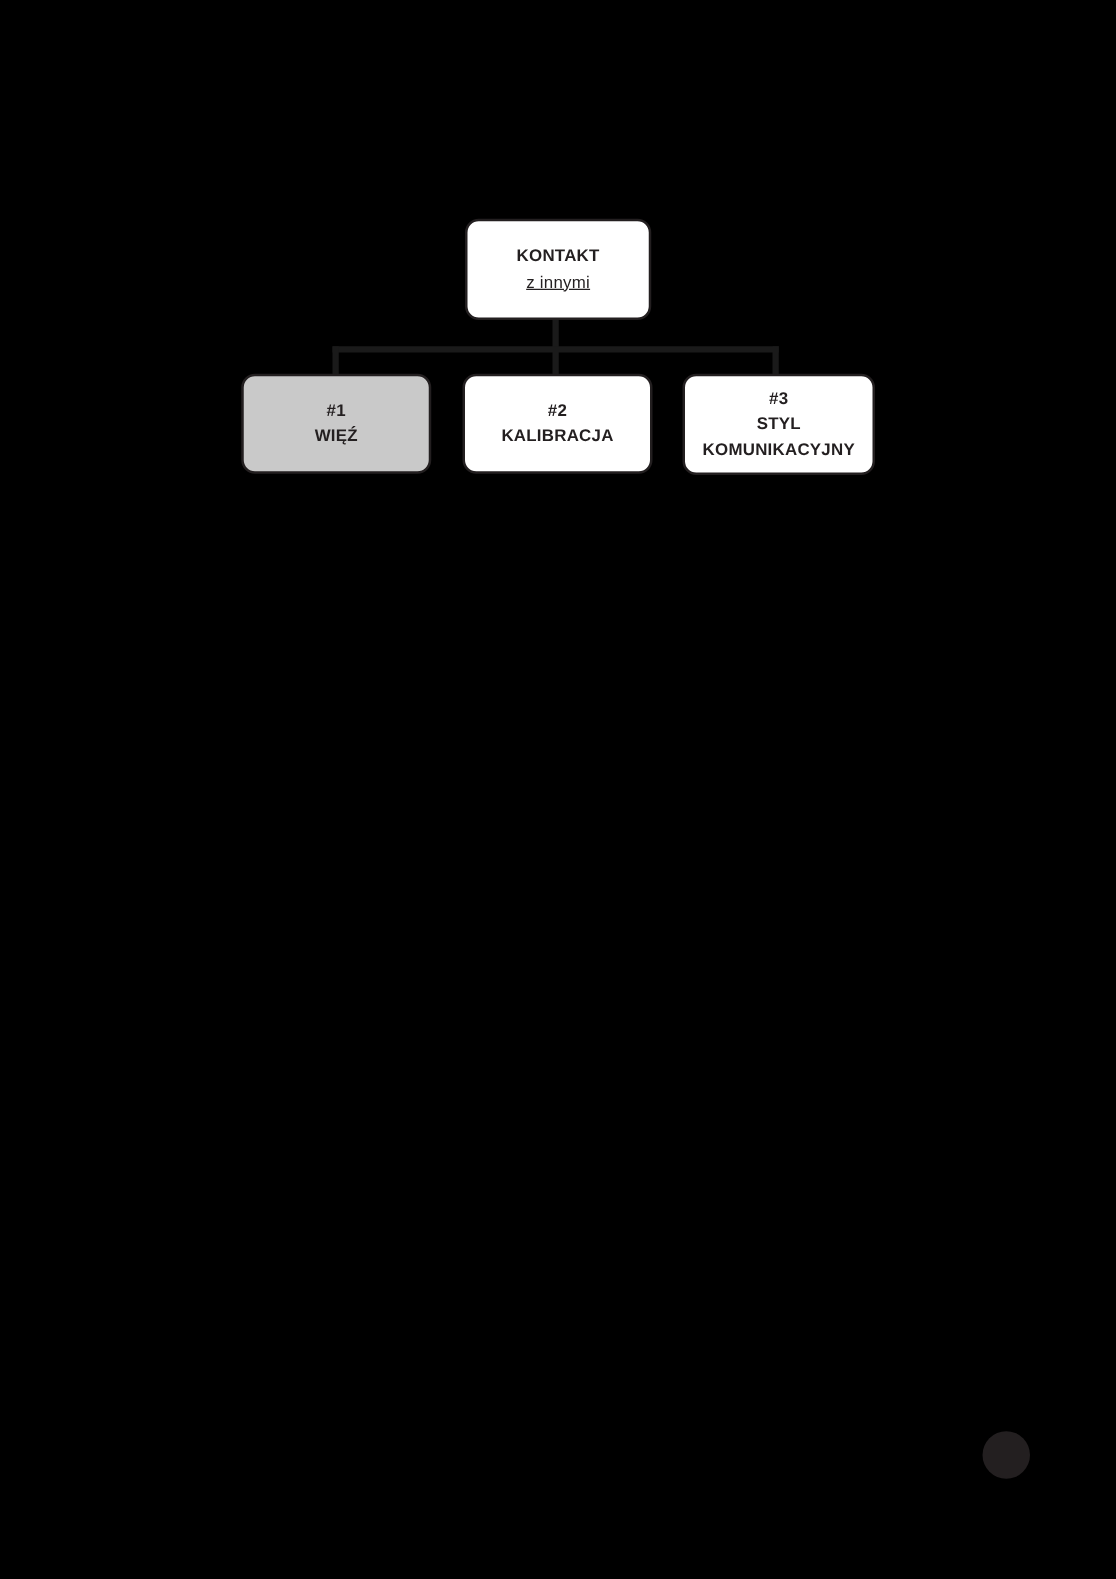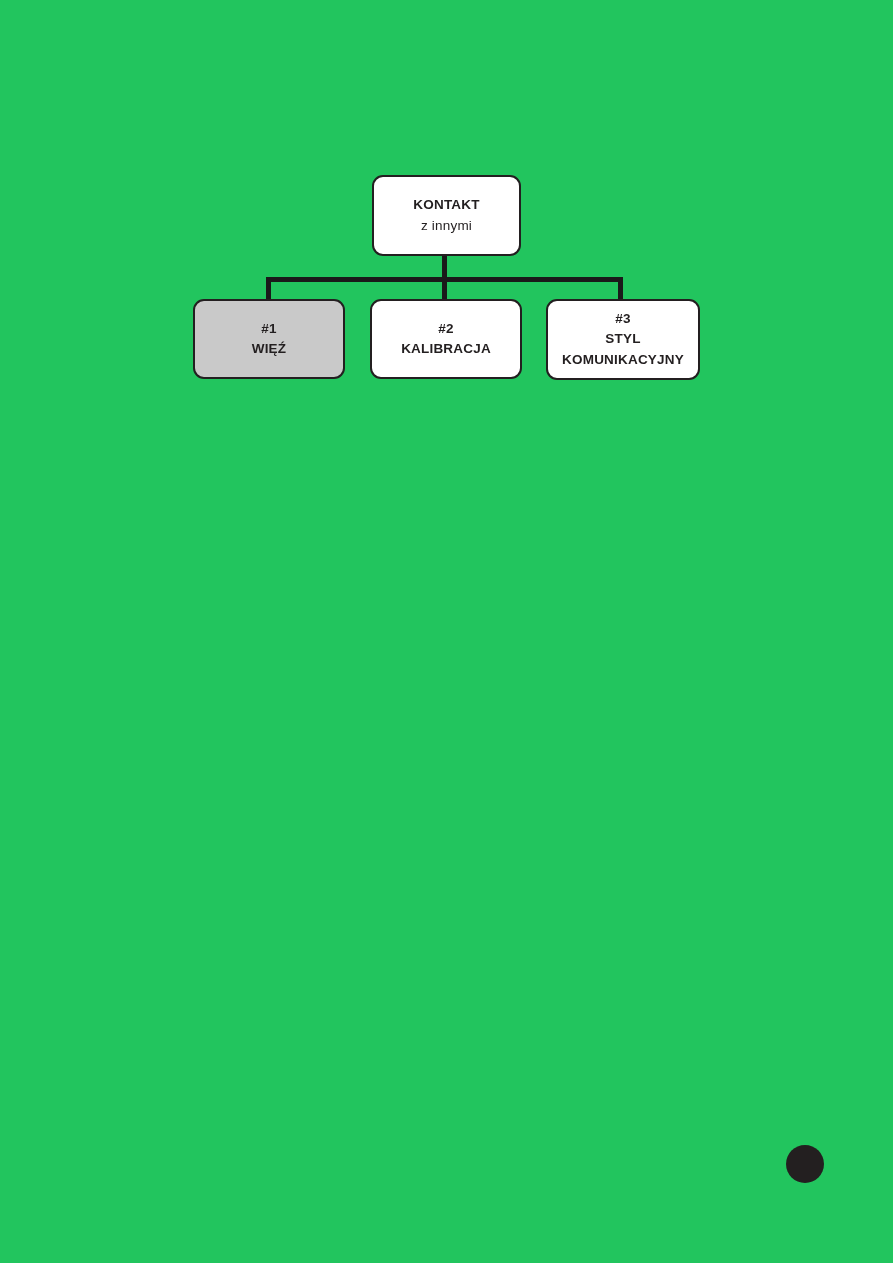--- a/index.html
+++ b/index.html
@@ -4,42 +4,42 @@
 <style>
   html, body {
     margin: 0;
     padding: 0;
     background: #ffffff;
   }
   .page {
     position: relative;
     width: 893px;
     height: 1263px;
-    background: #22c55e;
+    background: #000000;
     overflow: hidden;
     font-family: "Liberation Sans", sans-serif;
     color: #231f20;
   }
   .node {
     position: absolute;
     box-sizing: border-box;
     border: 2px solid #231f20;
     border-radius: 11px;
     background: #ffffff;
     display: flex;
     flex-direction: column;
     align-items: center;
     justify-content: center;
     text-align: center;
     font-size: 13.5px;
     line-height: 20.5px;
     font-weight: bold;
     letter-spacing: 0.2px;
   }
-  .node .regular { font-weight: normal; }
+  .node .regular { font-weight: normal; text-decoration: underline; }
   .node.highlight { background: #c9c9c9; }
 
   .node-root   { left: 372px; top: 175px; width: 149px; height: 81px; }
   .node-child1 { left: 193px; top: 299px; width: 152px; height: 80px; }
   .node-child2 { left: 370px; top: 299px; width: 152px; height: 80px; }
   .node-child3 { left: 546px; top: 299px; width: 154px; height: 81px; }
 
   .conn {
     position: absolute;
     background: #1a1a1a;

